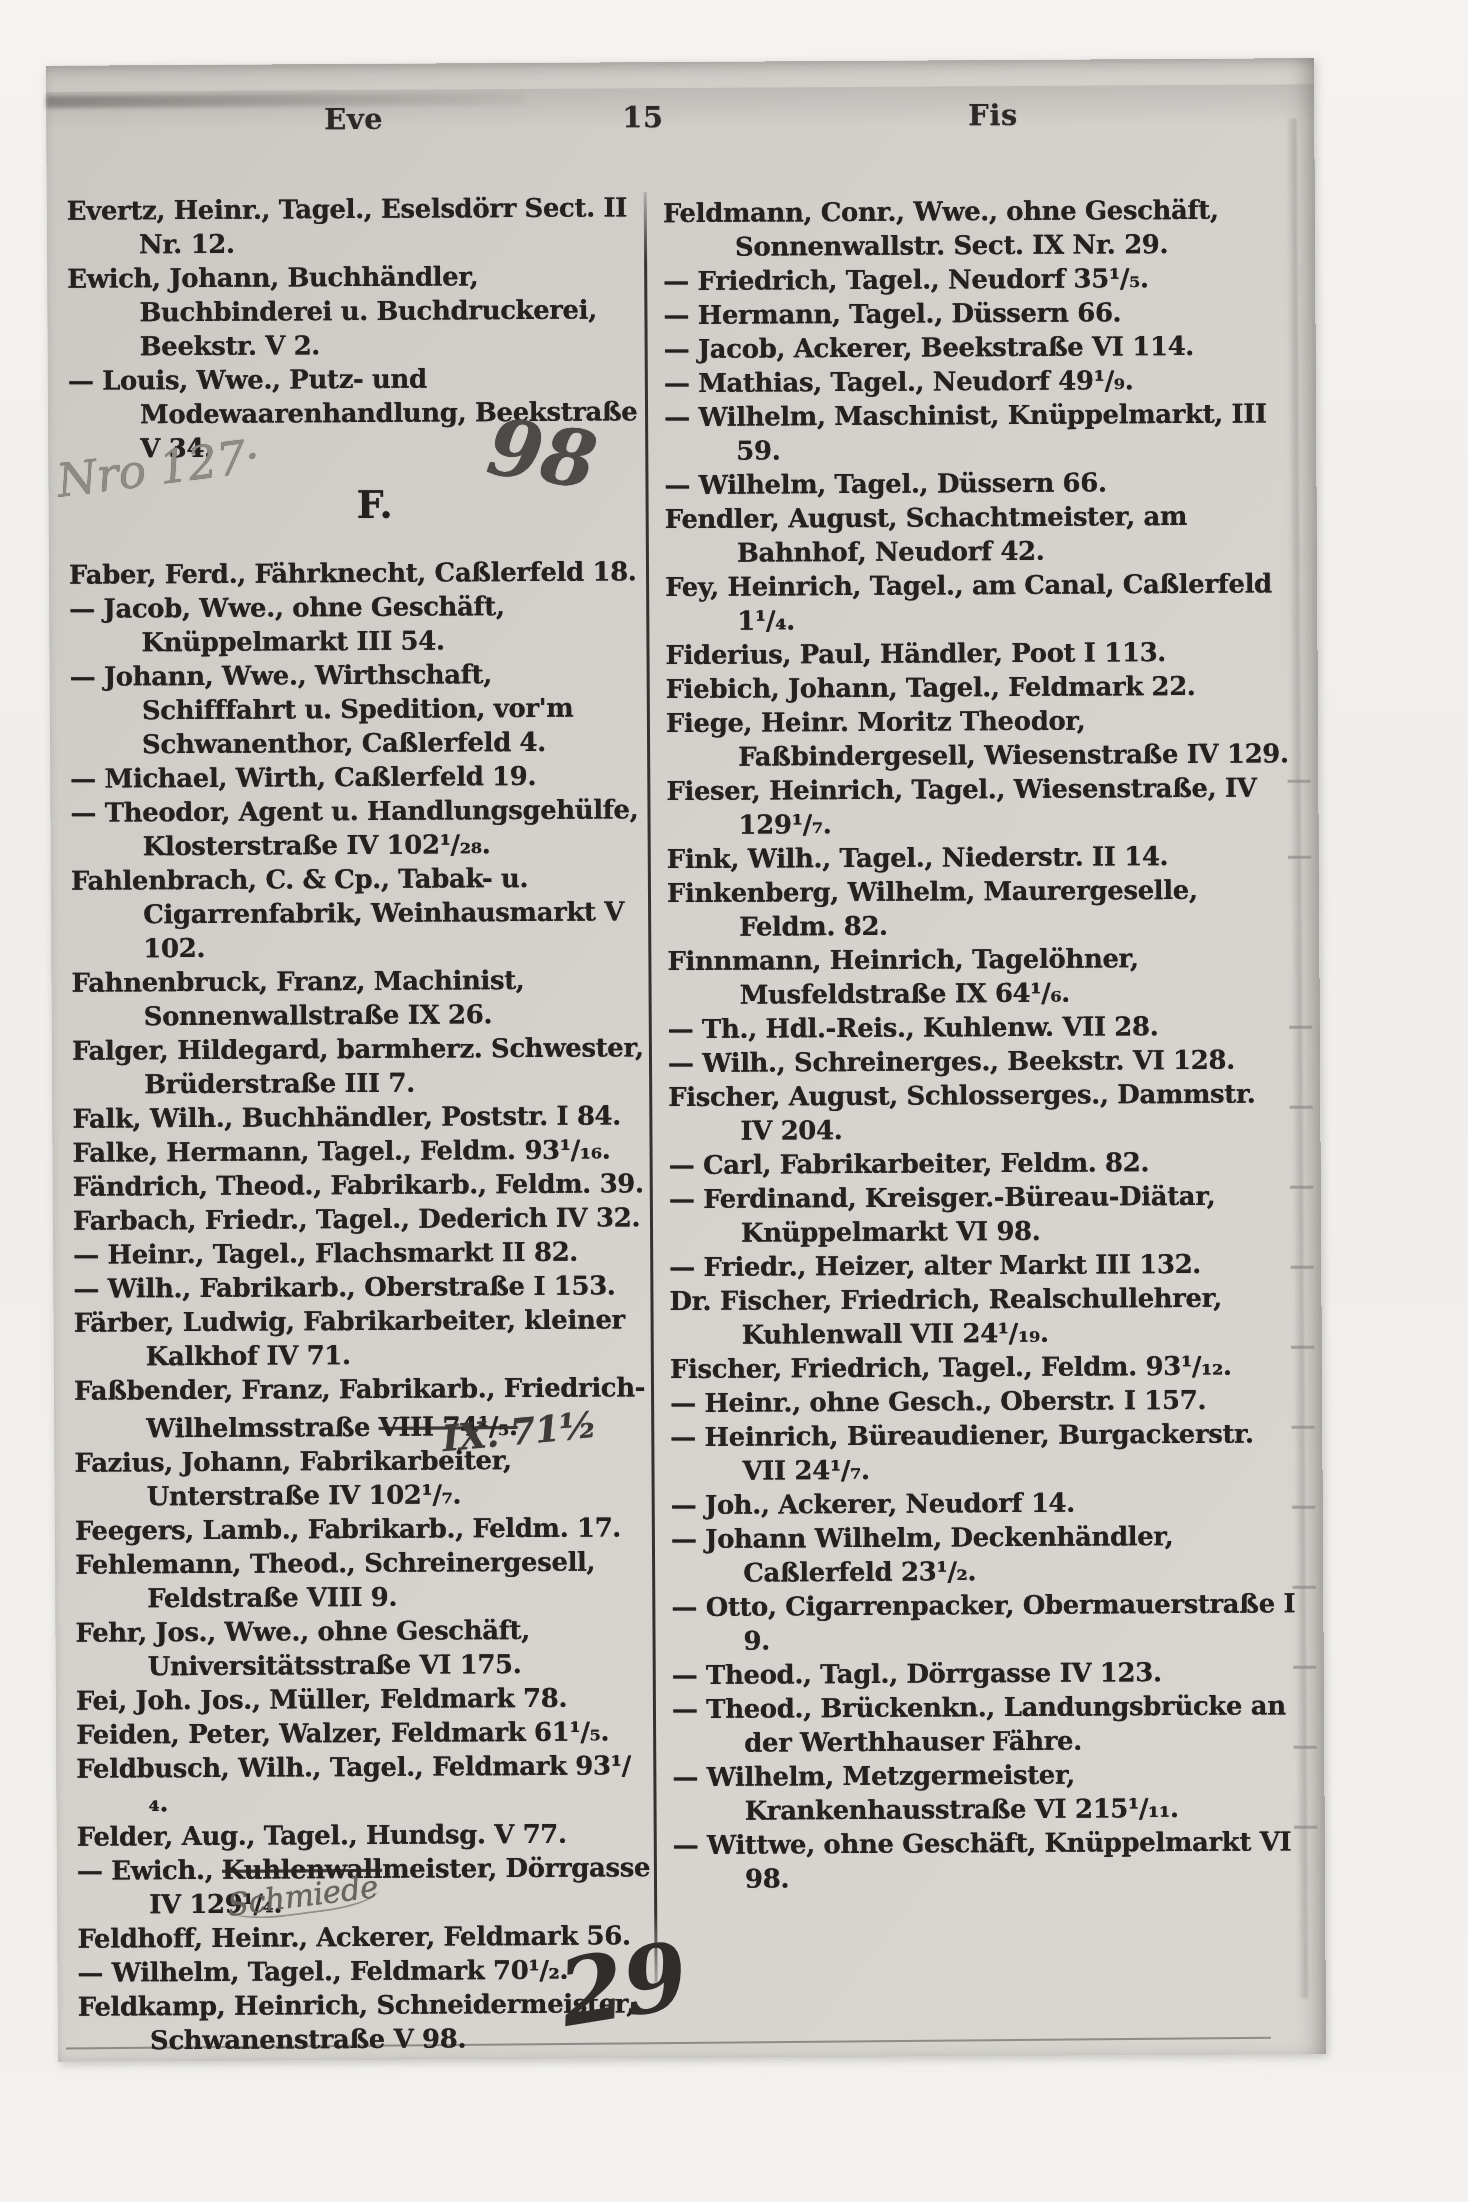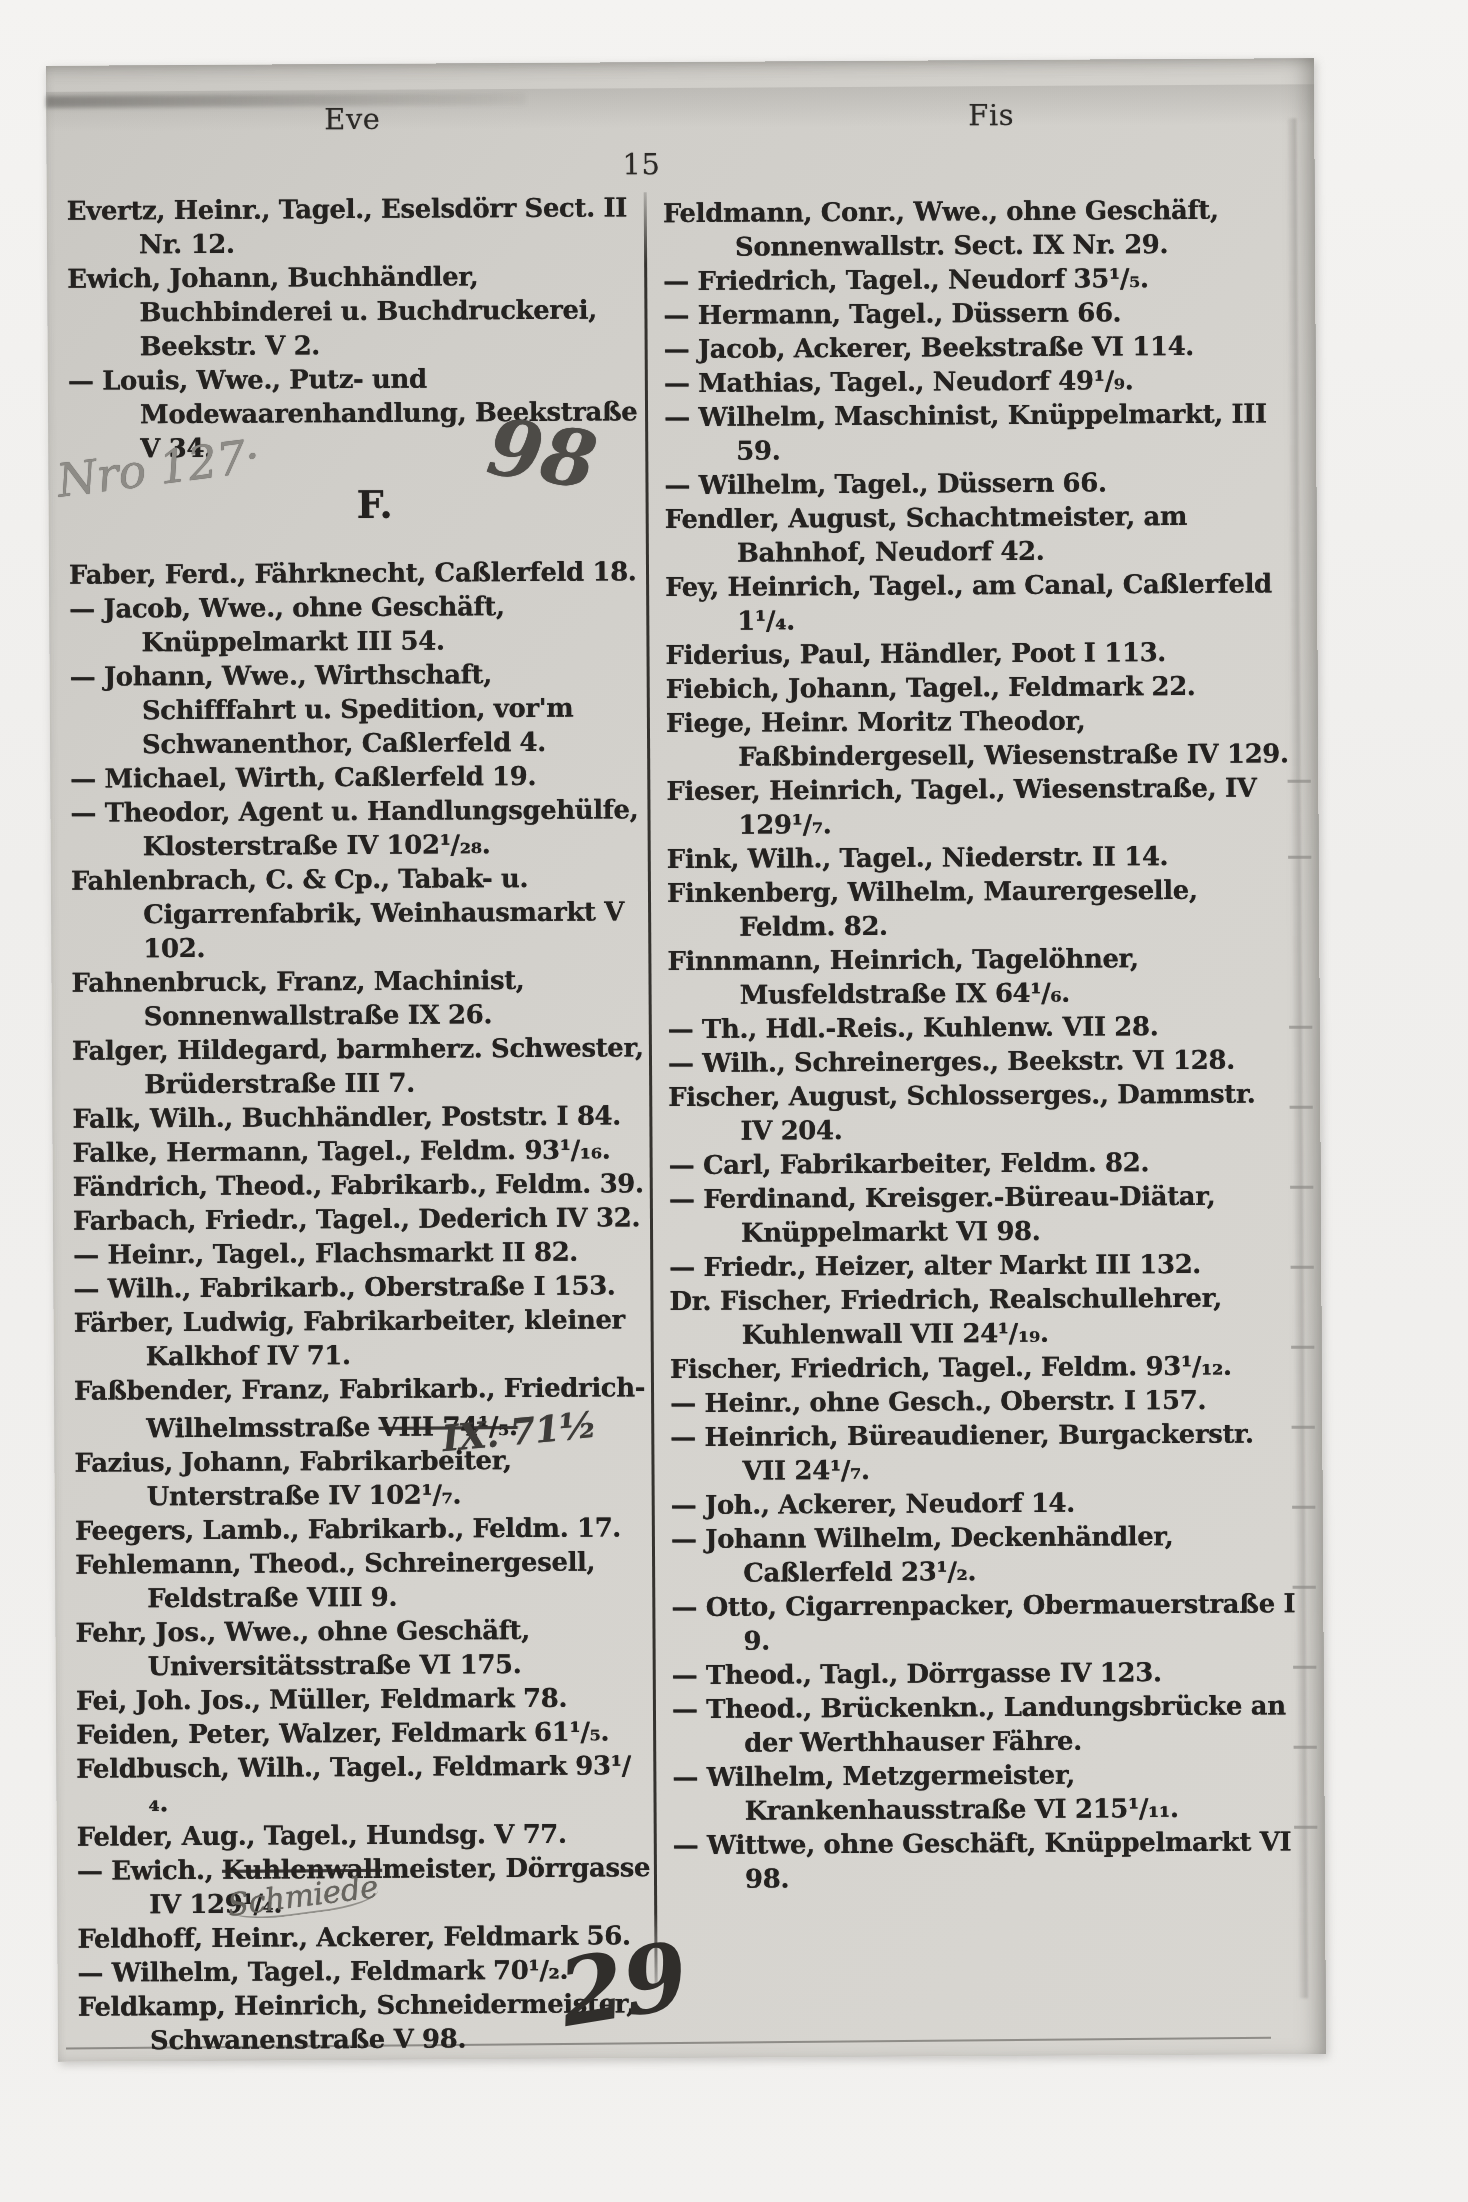--- a/index.html
+++ b/index.html
@@ -24,24 +24,24 @@
     background:linear-gradient(90deg,rgba(55,53,50,.4),rgba(55,53,50,.04));
     filter:blur(2px);}
   .top-band{position:absolute;left:0;top:26px;width:100%;height:40px;
     background:linear-gradient(180deg,rgba(120,118,114,.22),rgba(120,118,114,0));}
   .bottom-edge{position:absolute;left:8px;bottom:14px;width:1205px;height:0;
     border-top:2px solid rgba(70,68,64,.5);transform:rotate(-0.15deg);}
   .right-fold{position:absolute;right:18px;top:60px;width:10px;height:1880px;
     background:linear-gradient(90deg,rgba(255,255,255,0),rgba(90,88,84,.28));
     filter:blur(1px);}
 
-  .header-word{position:absolute;top:38px;font-size:29px;font-weight:normal;
+  .header-word{position:absolute;top:38px;font-size:29px;font-weight:bold;
     color:#2c2a27;letter-spacing:.5px;text-shadow:0 0 1px rgba(44,42,39,.5);}
   #hdr-left{left:278px;}
-  #hdr-num{left:576px;margin-top:47px;}
+  #hdr-num{left:576px;}
   #hdr-right{left:922px;}
 
   .divider{position:absolute;left:597px;top:130px;width:3px;height:1792px;
     background:linear-gradient(180deg,rgba(40,38,36,.2) 0%,#35332f 4%,#35332f 96%,rgba(40,38,36,.25) 100%);}
 
   .col{position:absolute;font-size:26px;line-height:34px;font-weight:bold;
     color:#242220;letter-spacing:-0.4px;
     text-shadow:0 0 .7px rgba(36,34,32,.75);}
   .col .entry{padding-left:72px;text-indent:-72px;}
   #col-left{left:20px;top:128px;width:574px;}

